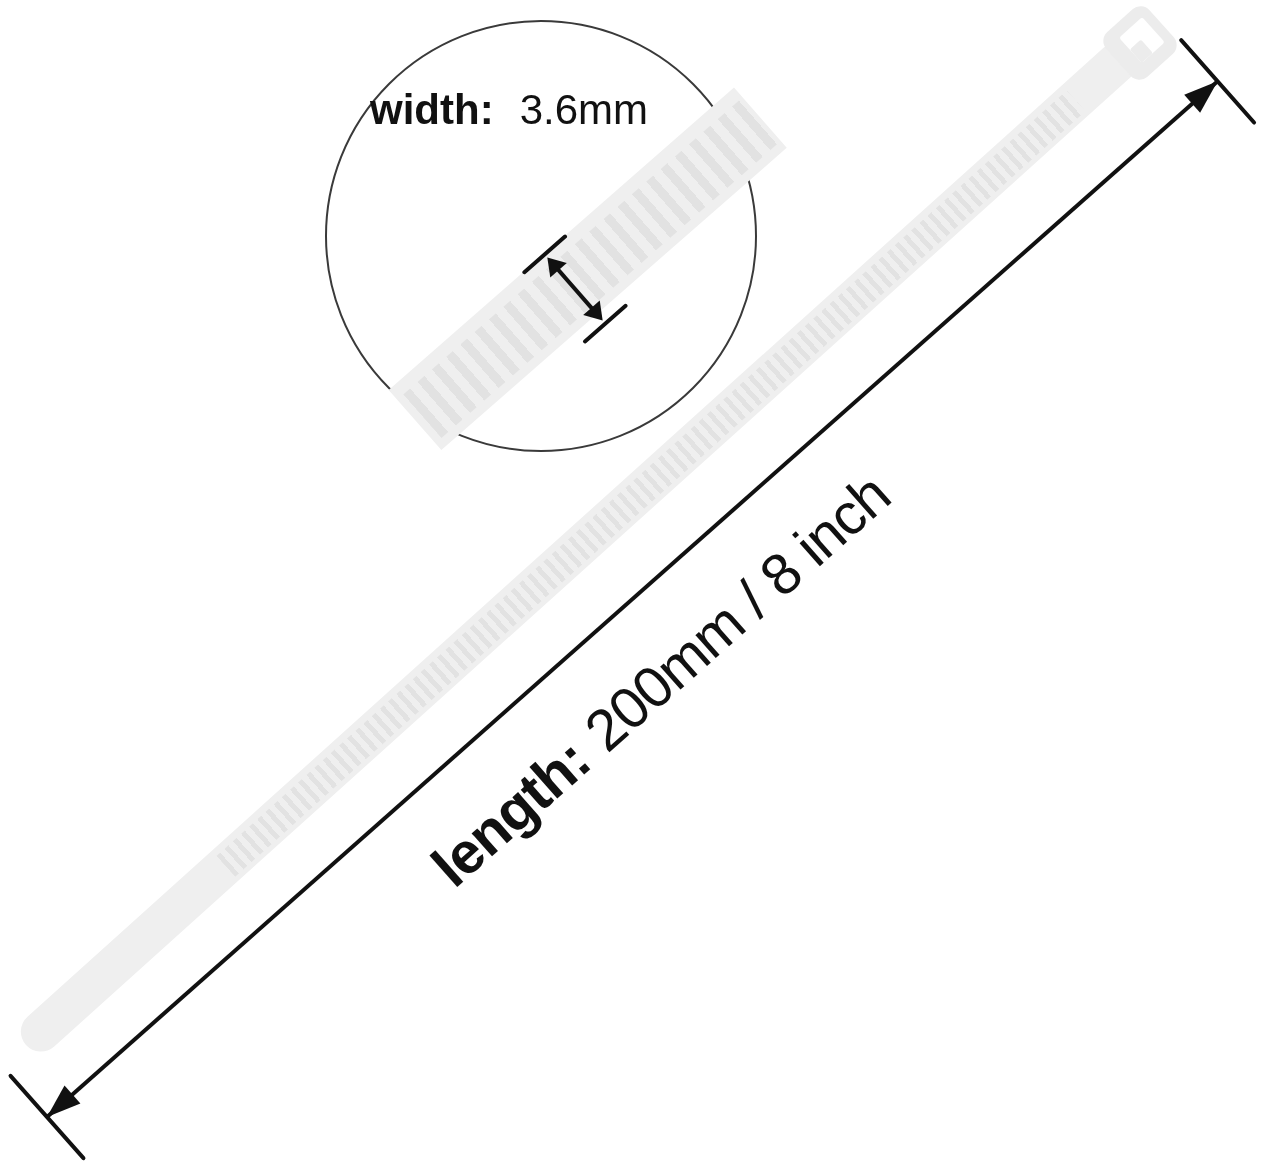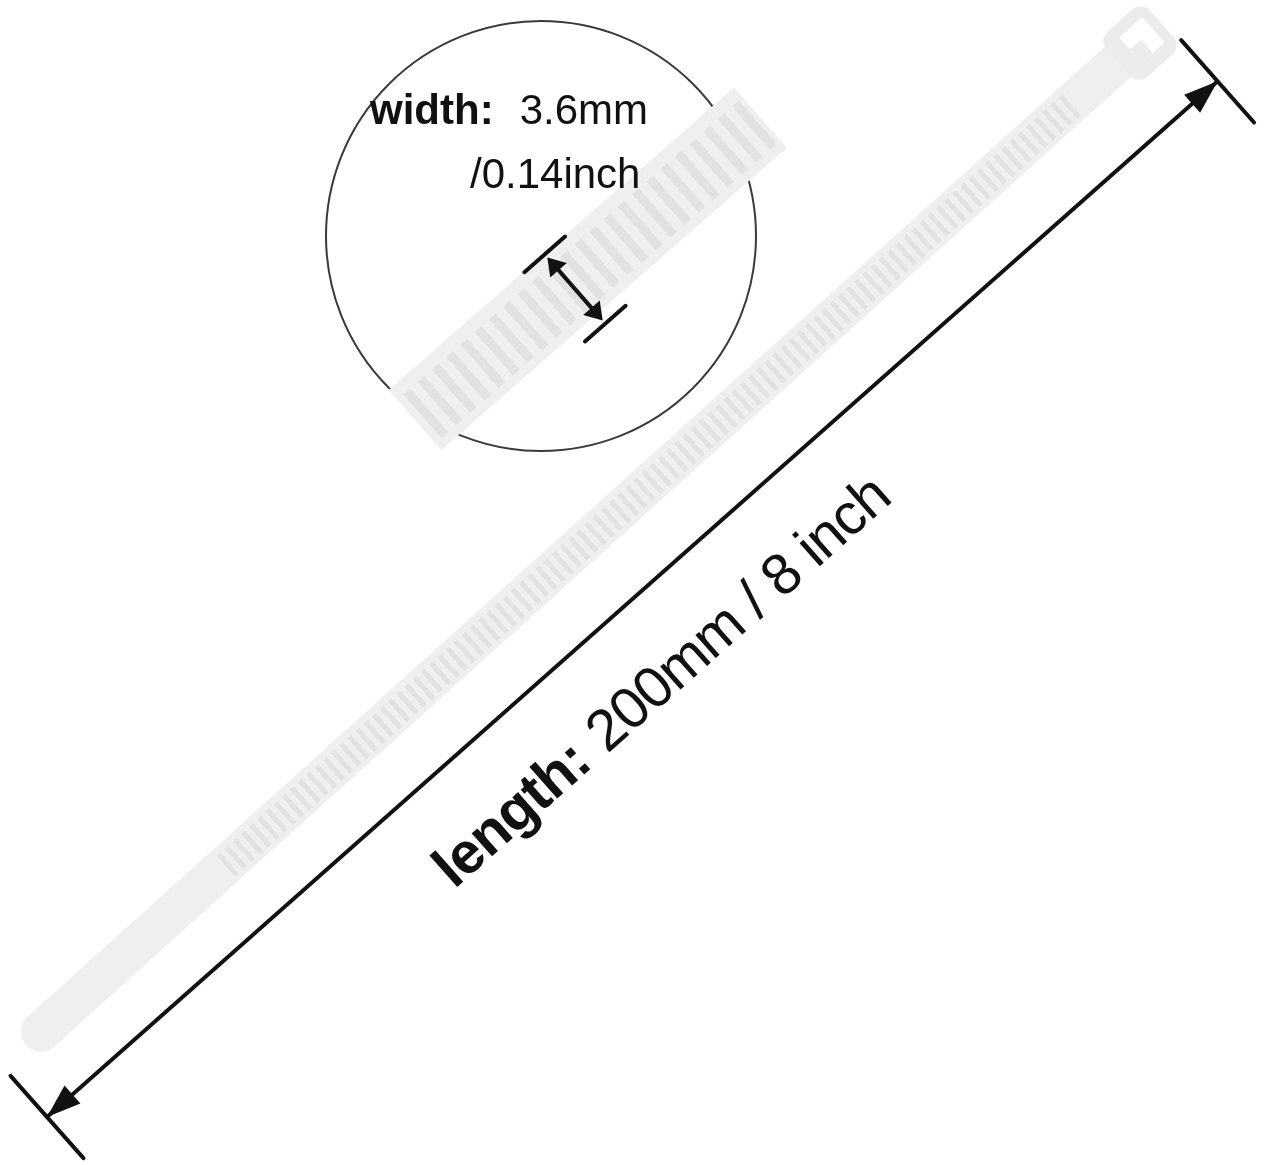--- a/index.html
+++ b/index.html
@@ -128,21 +128,20 @@
     <div class="abs wm-tick top"></div>
     <div class="abs wm-tick bottom"></div>
     <div class="abs wm-line"></div>
     <div class="abs wm-head up"></div>
     <div class="abs wm-head down"></div>
   </div>
 
   <div class="abs width-label-1">
     <span class="t">width:</span><span class="v">3.6mm</span>
   </div>
-  <div class="abs width-label-2">/0.14inch</div>
 
   <div class="abs tie-band">
     <div class="tie-ridges"></div>
   </div>
 
   <div class="abs tie-head">
     <div class="head-slot"></div>
     <div class="head-pawl"></div>
   </div>
 

